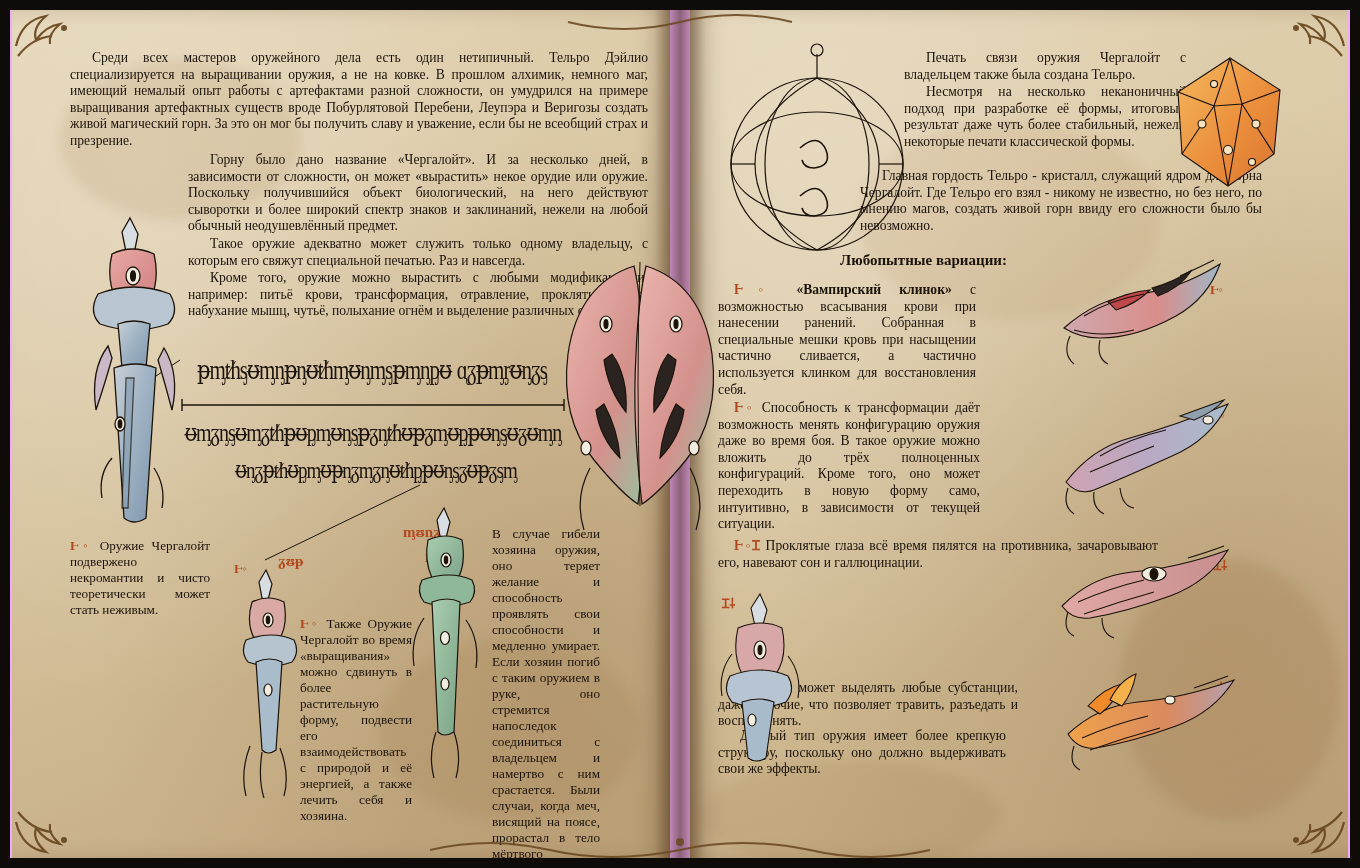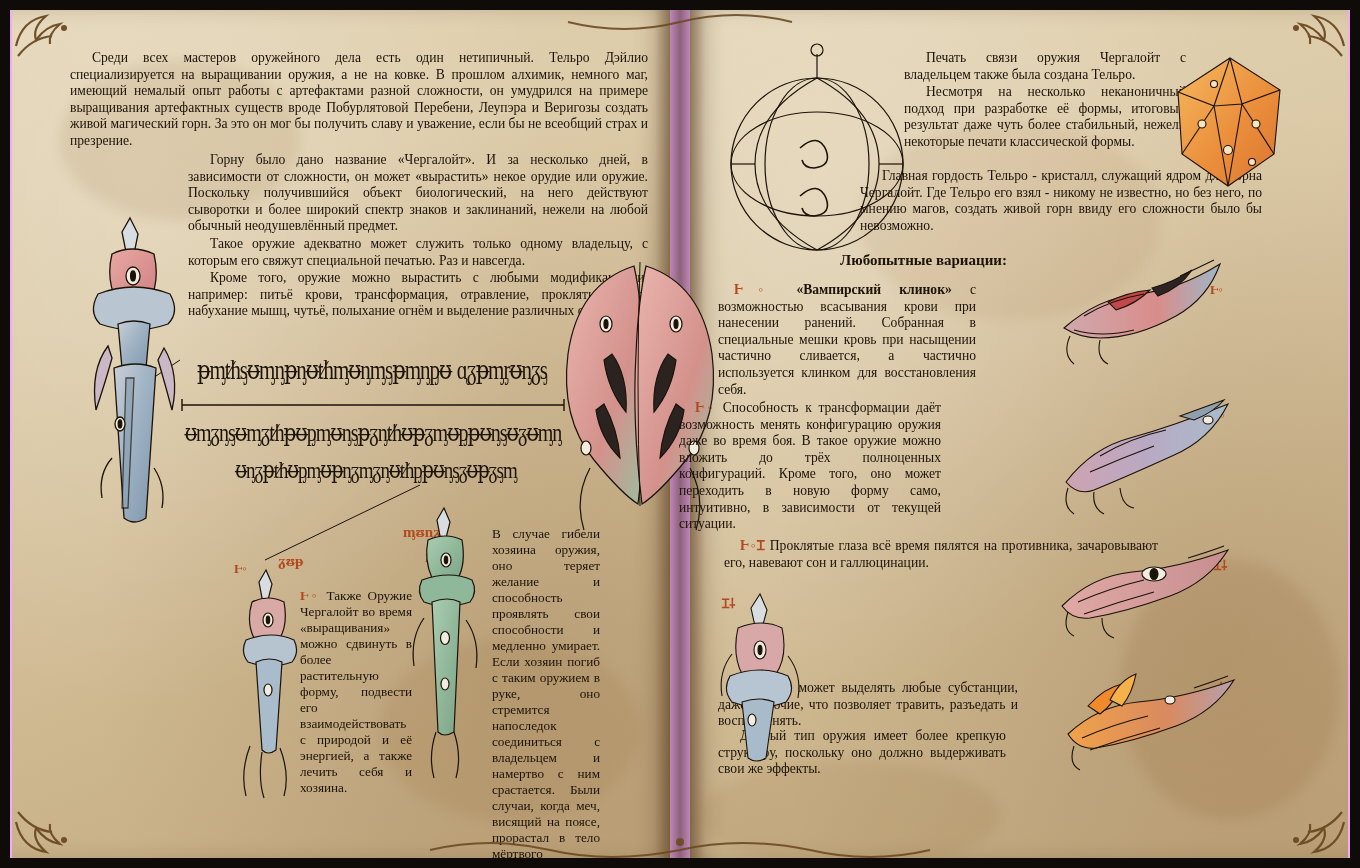--- a/index.html
+++ b/index.html
@@ -158,24 +158,28 @@
 
   <svg style="position:absolute;left:120px;top:230px;" width="460" height="360">
     <line class="ink" x1="30" y1="150" x2="60" y2="130" stroke-width="1"></line>
     <line class="ink" x1="300" y1="255" x2="145" y2="330" stroke-width="1"></line>
   </svg>
 
   <div class="rune-mark" style="left:403px; top:524px; font-size:15px;">ᶆᵿᶇᵹ</div>
   <div class="rune-mark" style="left:278px; top:553px; font-size:15px;">ᵹᵿᵽ</div>
 
   <div class="col narrow" style="left:70px; top:538px; width:140px;">
+    <p style="text-indent:0;">
+      <span class="bullet-rune">Ⱶ◦</span>
+      <span>Оружие Чергалойт подвержено некромантии и чисто теоретически может стать неживым.</span>
+    </p>
   </div>
 
   <div class="col narrow" style="left:300px; top:588px; width:112px;">
-    <p style="text-indent:0;">
+    <p style="text-indent:0;margin-top:28px;">
       <span class="bullet-rune">Ⱶ◦</span>
       <span>Также Оружие Чергалойт во время «выращивания» можно сдвинуть в более растительную форму, подвести его взаимодействовать с природой и её энергией, а также лечить себя и хозяина.</span>
     </p>
   </div>
 
   <div class="col narrow" style="left:492px; top:526px; width:108px;">
     <p style="text-indent:0;">В случае гибели хозяина оружия, оно теряет желание и способность проявлять свои способности и медленно умирает. Если хозяин погиб с таким оружием в руке, оно стремится напоследок соединиться с владельцем и намертво с ним срастается. Были случаи, когда меч, висящий на поясе, прорастал в тело мёртвого владельца</p>
   </div>
 
   <div class="rune-mark" style="left:234px; top:561px;">Ⱶ◦</div>
@@ -287,29 +291,29 @@
   <div class="heading" style="position:absolute; left:840px; top:252px; width:420px;">Любопытные вариации:</div>
 
   <div class="col" style="left:718px; top:282px; width:258px;">
     <p style="text-indent:16px;">
       <span class="bullet-rune">Ⱶ◦</span>
       <span class="bold">«Вампирский клинок»</span><span> с возможностью всасывания крови при нанесении ранений. Собранная в специальные мешки кровь при насыщении частично сливается, а частично используется клинком для восстановления себя.</span>
     </p>
   </div>
   <div class="col" style="left:718px; top:345px; width:540px;"></div>
 
-  <div class="col" style="left:679px; top:400px; width:262px;">
+  <div class="col" style="left:718px; top:400px; width:262px;">
     <p style="text-indent:16px;">
       <span class="bullet-rune">Ⱶ◦</span>
       <span>Способность к трансформации даёт возможность менять конфигурацию оружия даже во время боя. В такое оружие можно вложить до трёх полноценных конфигураций. Кроме того, оно может переходить в новую форму само, интуитивно, в зависимости от текущей ситуации.</span>
     </p>
   </div>
 
   <div class="col" style="left:718px; top:538px; width:440px;">
-    <p style="text-indent:16px;margin-left:6px;">
+    <p style="text-indent:16px;">
       <span class="bullet-rune">Ⱶ◦Ɪ</span>
       <span>Проклятые глаза всё время пялятся на противника, зачаровывают его, навевают сон и галлюцинации.</span>
     </p>
   </div>
 
 
   <div class="col" style="left:718px; top:680px; width:300px;">
     <p style="text-indent:16px;">
       <span class="bullet-rune">⸸</span>
       <span>Клинок может выделять любые субстанции, даже горючие, что позволяет травить, разъедать и воспламенять.</span>

